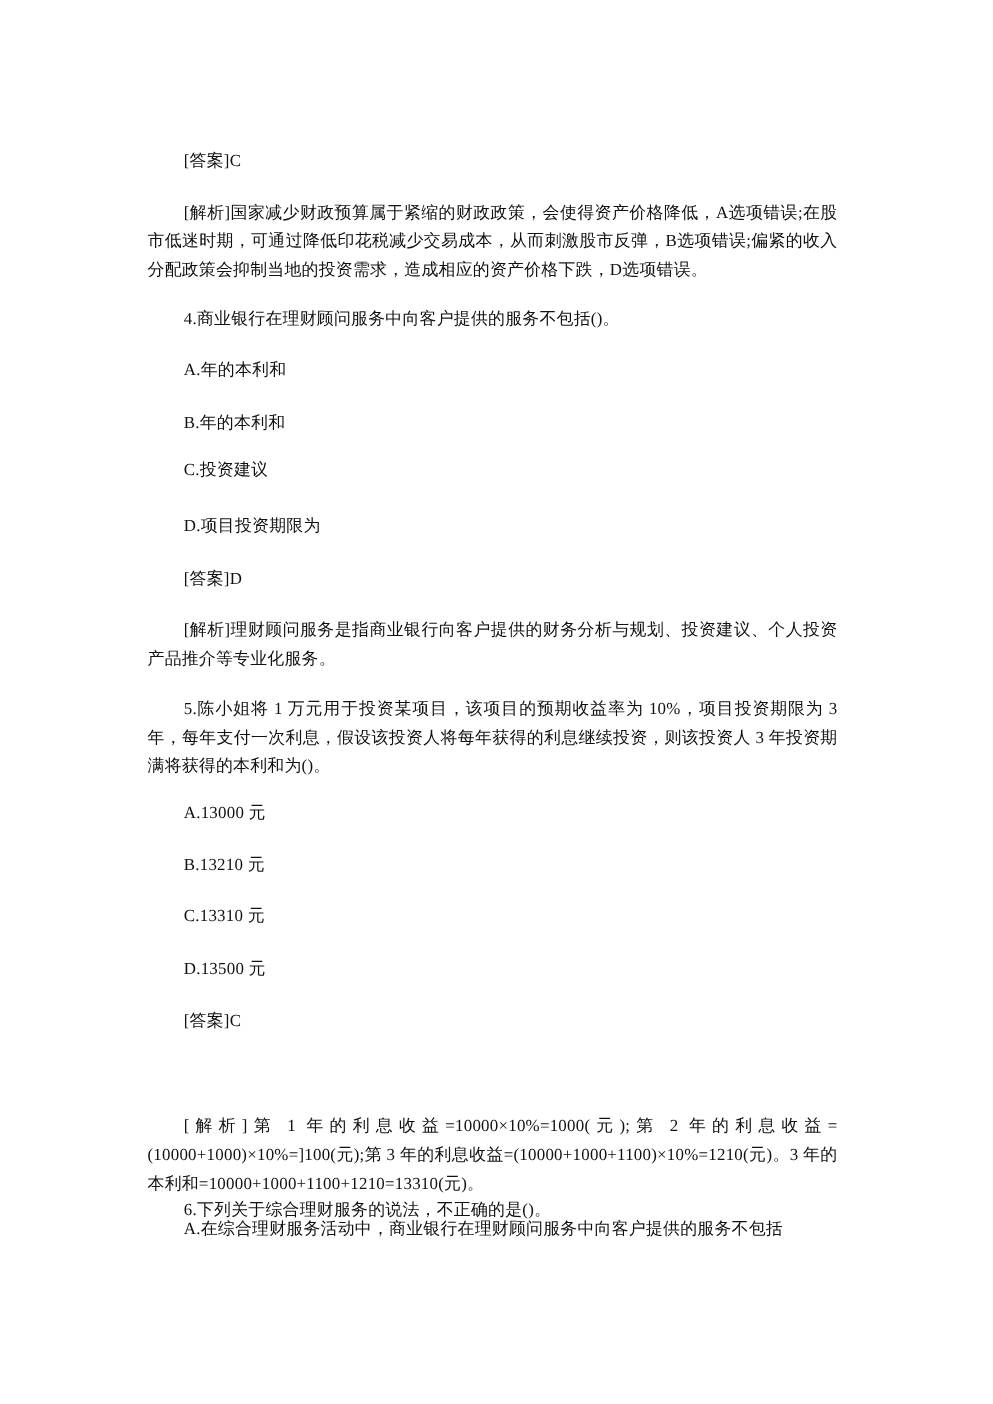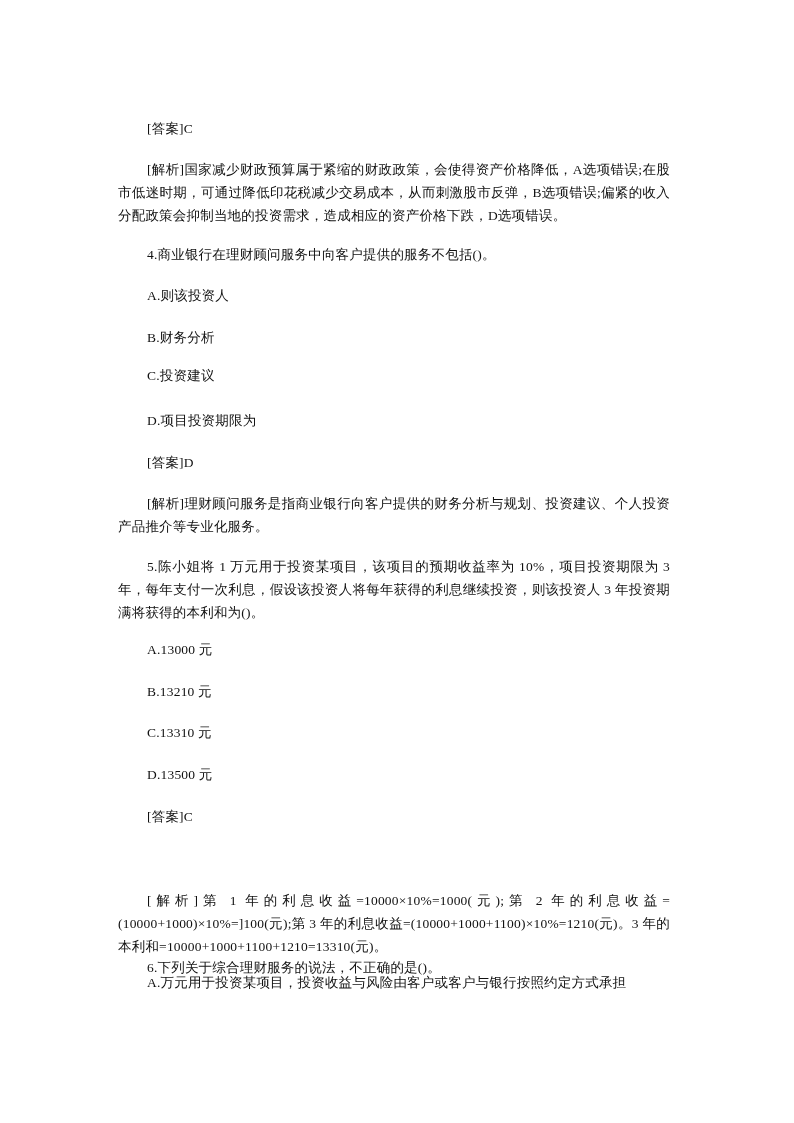--- a/index.html
+++ b/index.html
@@ -34,28 +34,28 @@
       font-family: Liberation Serif, serif;
     }
   </style>
 </head>
 <body>
 
 <div class="page">
   <div class="para" style="top:117px">[答案]C</div>
   <div class="para" style="top:158px">[解析]国家减少财政预算属于紧缩的财政政策，会使得资产价格降低，A选项错误;在股市低迷时期，可通过降低印花税减少交易成本，从而刺激股市反弹，B选项错误;偏紧的收入分配政策会抑制当地的投资需求，造成相应的资产价格下跌，D选项错误。</div>
   <div class="para" style="top:243px">4.商业银行在理财顾问服务中向客户提供的服务不包括()。</div>
-  <div class="para" style="top:284px">A.则该投资人</div>
-  <div class="para" style="top:326px">B.财务分析</div>
+  <div class="para" style="top:284px">A.年的本利和</div>
+  <div class="para" style="top:326px">B.年的本利和</div>
   <div class="para" style="top:364px">C.投资建议</div>
   <div class="para" style="top:409px">D.项目投资期限为</div>
   <div class="para" style="top:451px">[答案]D</div>
   <div class="para" style="top:492px">[解析]理财顾问服务是指商业银行向客户提供的财务分析与规划、投资建议、个人投资产品推介等专业化服务。</div>
   <div class="para" style="top:555px">5.陈小姐将 1 万元用于投资某项目，该项目的预期收益率为 10%，项目投资期限为 3 年，每年支付一次利息，假设该投资人将每年获得的利息继续投资，则该投资人 3 年投资期满将获得的本利和为()。</div>
   <div class="para" style="top:638px">A.13000 元</div>
   <div class="para" style="top:680px">B.13210 元</div>
   <div class="para" style="top:721px">C.13310 元</div>
   <div class="para" style="top:763px">D.13500 元</div>
   <div class="para" style="top:805px">[答案]C</div>
   <div class="para" style="top:889px">[解析]第 1 年的利息收益=10000×10%=1000(元);第 2 年的利息收益=(10000+1000)×10%=]100(元);第 3 年的利息收益=(10000+1000+1100)×10%=1210(元)。3 年的本利和=10000+1000+1100+1210=13310(元)。</div>
   <div class="para" style="top:956px">6.下列关于综合理财服务的说法，不正确的是()。</div>
-  <div class="para" style="top:971px">A.万元用于投资某项目，投资收益与风险由客户或客户与银行按照约定方式承担</div>
+  <div class="para" style="top:971px">A.在综合理财服务活动中，商业银行在理财顾问服务中向客户提供的服务不包括</div>
 </div>
 
 </body></html>

